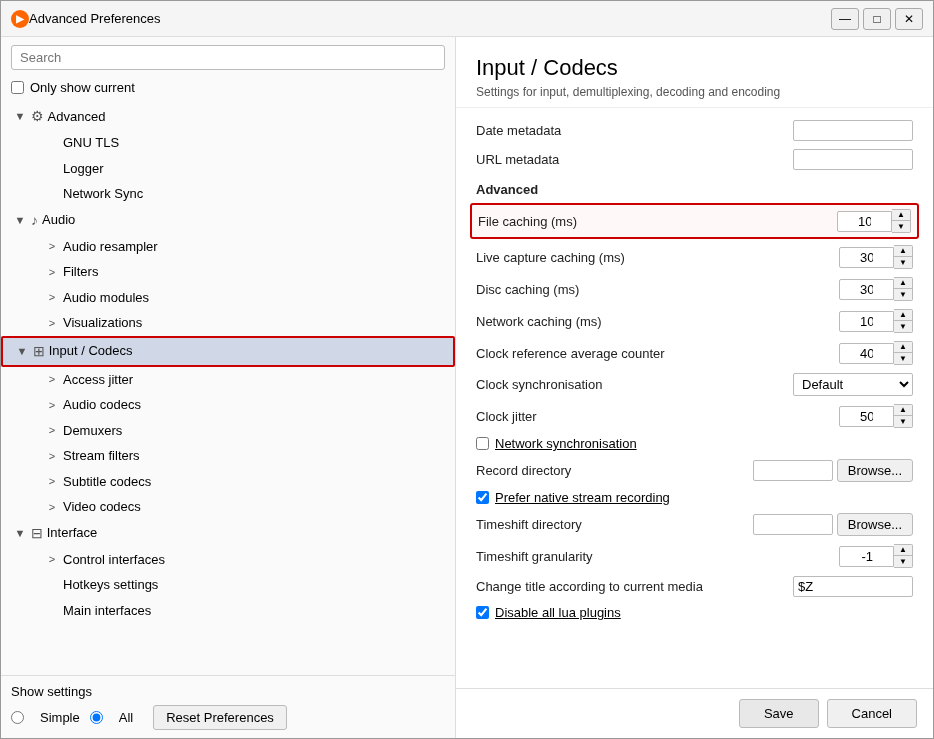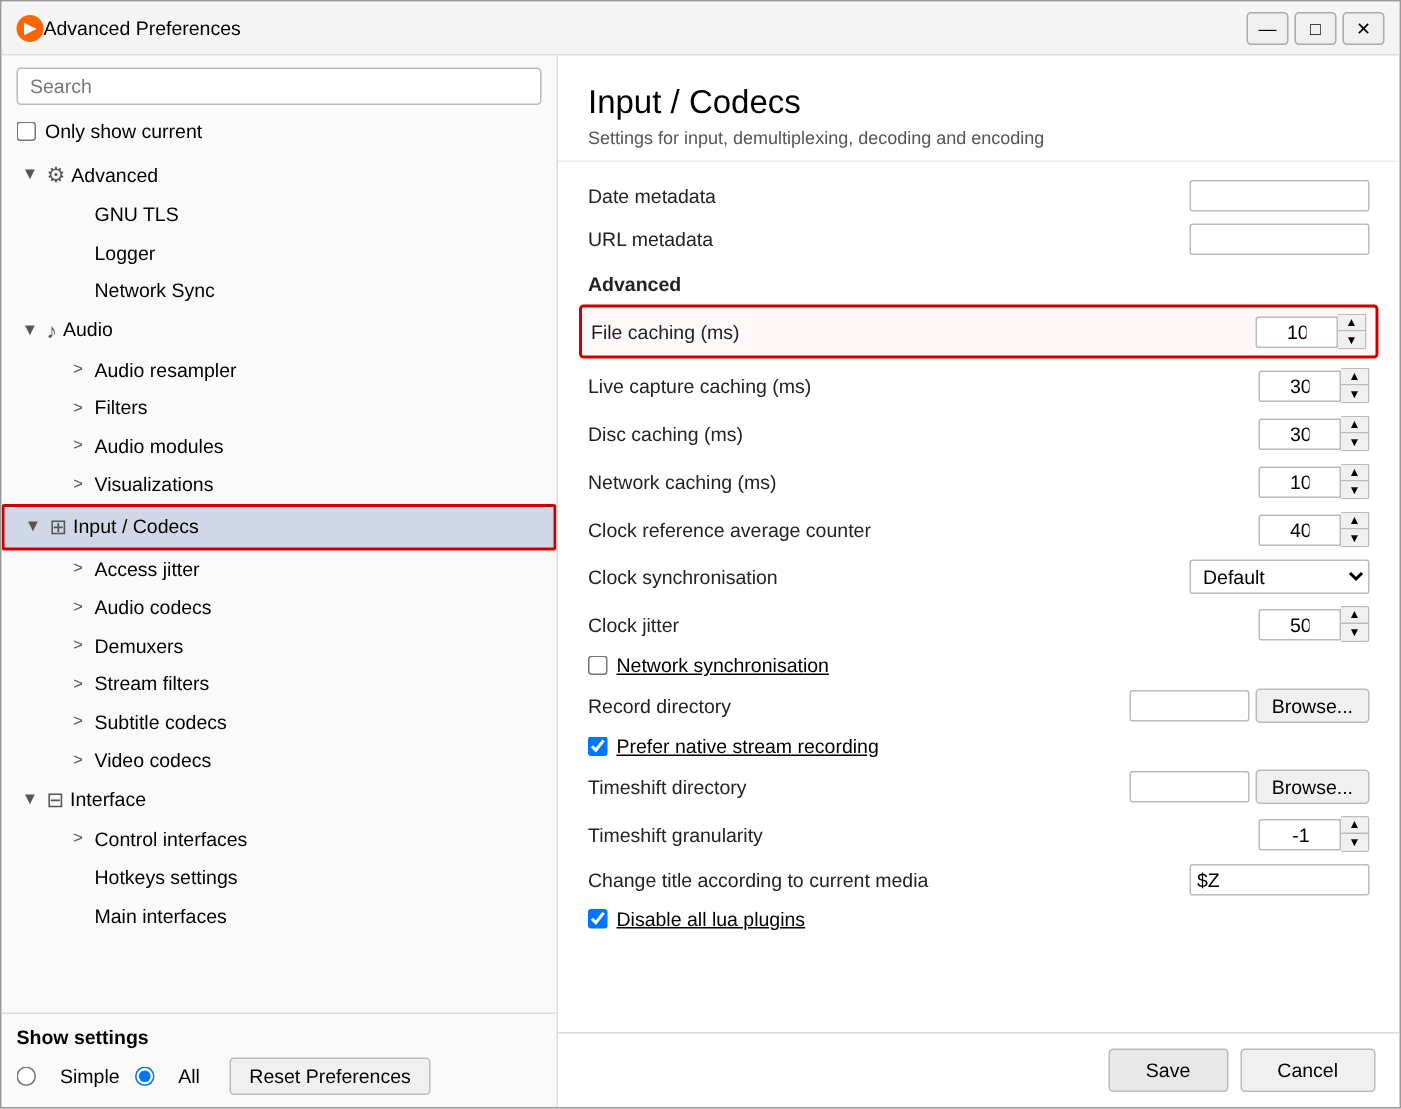--- a/index.html
+++ b/index.html
@@ -34,21 +34,21 @@
 
     
     .main {
       display: flex;
       flex: 1;
       overflow: hidden;
     }
 
     
     .left-panel {
-      width: 371px;
+      width: 455px;
       flex-shrink: 0;
       display: flex;
       flex-direction: column;
       background: #fafafa;
       border-right: 1px solid #ddd;
     }
     .search-box {
       margin: 8px 10px;
       border: 1px solid #bbb;
       border-radius: 3px;
@@ -84,21 +84,21 @@
     }
     .tree-item .expand { width: 14px; text-align: center; font-size: 11px; color: #555; }
     .tree-item .item-icon { font-size: 14px; color: #555; }
     .indent-1 { padding-left: 44px; }
 
     
     .left-bottom {
       border-top: 1px solid #ddd;
       padding: 8px 10px;
     }
-    .show-settings-label { font-size: 13px; font-weight: 700; margin-bottom: 6px; }
+    .show-settings-label { font-size: 13px; font-weight: 400; margin-bottom: 6px; }
     .radio-group { display: flex; align-items: center; gap: 10px; }
     .radio-group label { display: flex; align-items: center; gap: 16px; font-size: 13px; cursor: pointer; justify-content: space-between; }
     .reset-btn {
       margin-left: 10px;
       padding: 4px 12px;
       border: 1px solid #bbb;
       border-radius: 3px;
       background: #f0f0f0;
       cursor: pointer;
       font-size: 13px;

